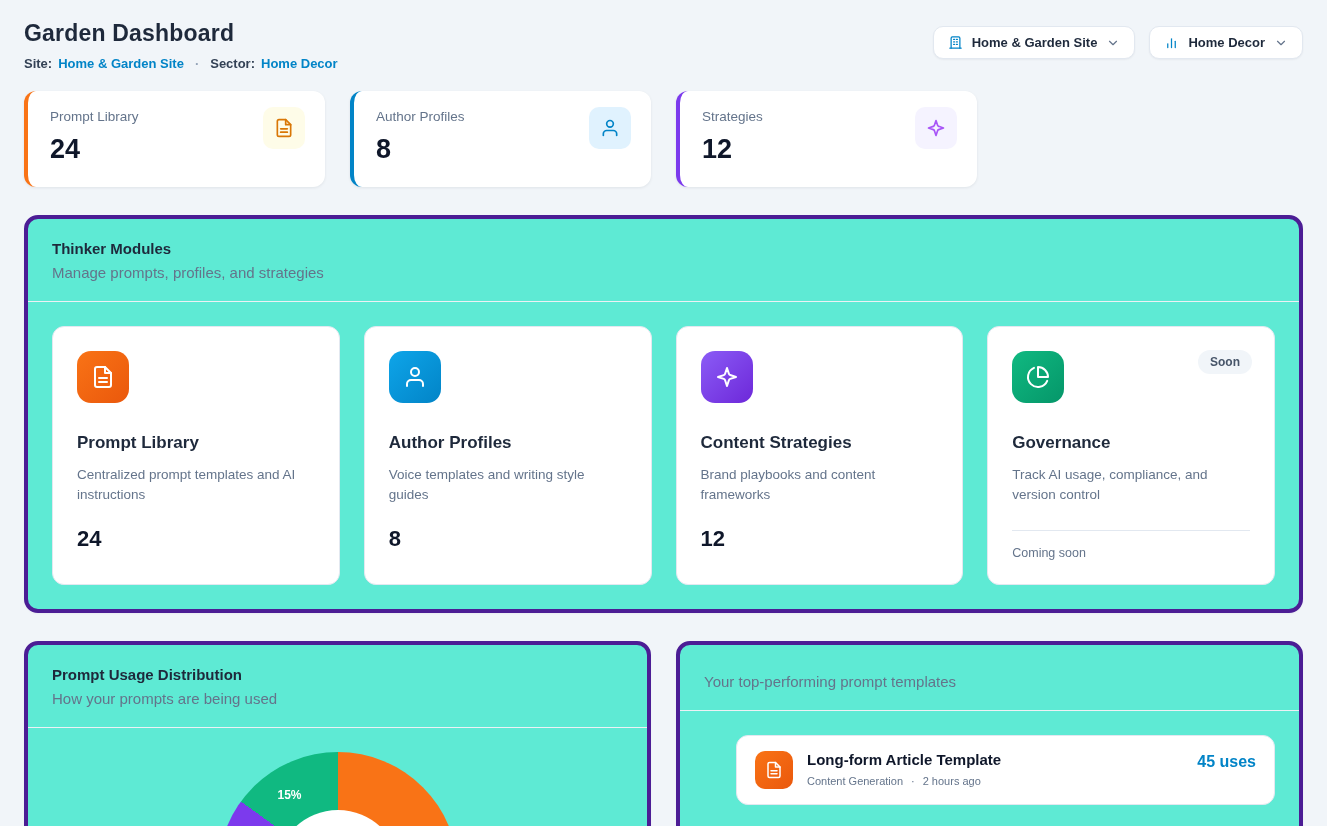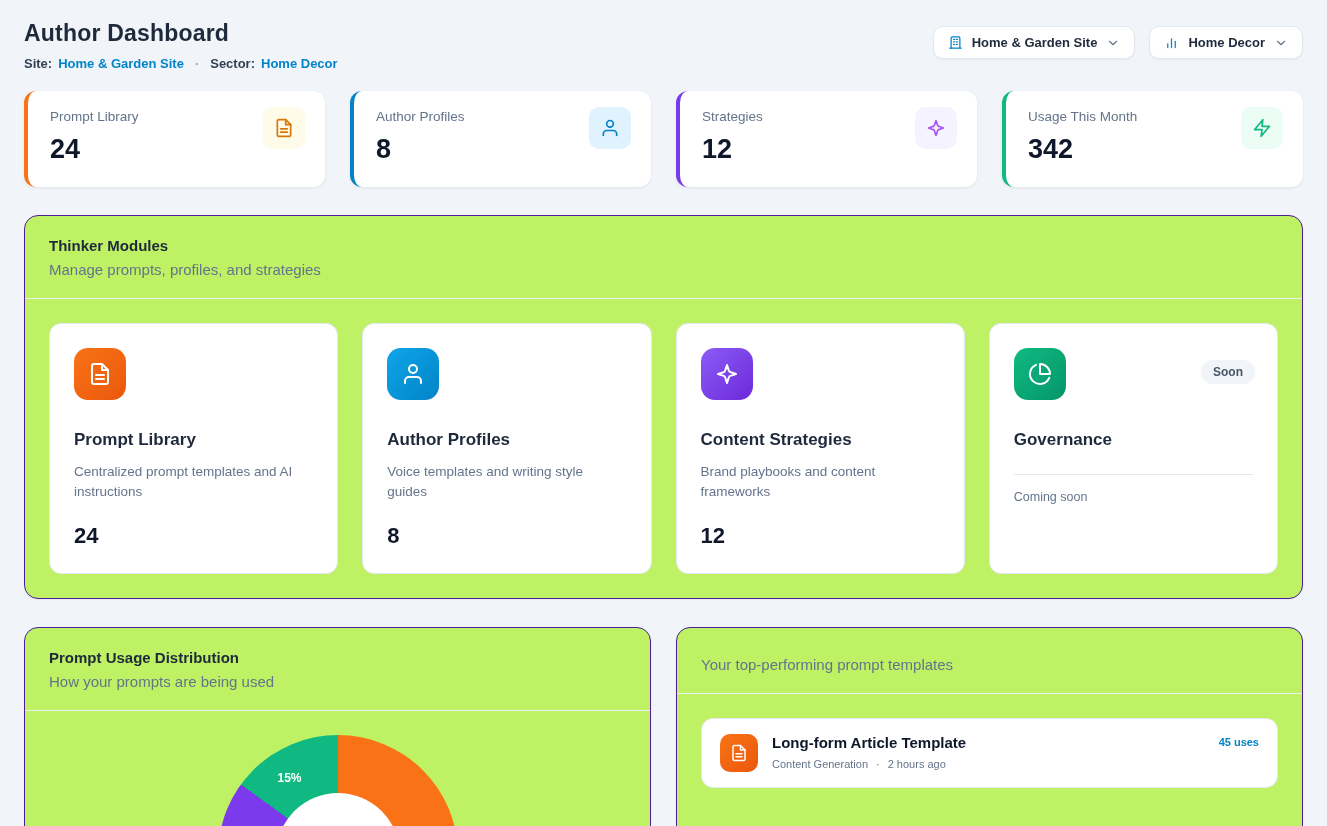--- a/index.html
+++ b/index.html
@@ -42,21 +42,21 @@
   .stat-value { font-size:27px; font-weight:800; color:#0f172a; margin-top:10px; }
   .stat-icon {
     position:absolute; top:16px; right:20px; width:42px; height:42px;
     border-radius:10px; background:var(--iconbg); color:var(--iconfg);
     display:flex; align-items:center; justify-content:center;
   }
   .stat-icon svg { width:20px; height:20px; }
 
   
   .panel {
-    background:#bef264; border:1px solid #4c1d95; border-radius:14px;
+    background:#5eead4; border:4px solid #4c1d95; border-radius:14px;
     box-shadow:0 1px 2px rgba(15,23,42,.04); margin-top:28px; overflow:hidden;
   }
   .panel-header { padding:21px 24px 20px; border-bottom:1px solid #edf1f5; }
   .panel-title { font-size:15px; font-weight:700; color:#1e293b; }
   .panel-sub { font-size:15px; color:#64748b; margin-top:7px; }
 
   
   .modules { display:grid; grid-template-columns:repeat(4,1fr); gap:24px; padding:24px; }
   .module-card {
     border:1px solid #e2e8f0; border-radius:12px; padding:24px;
@@ -65,56 +65,56 @@
   .module-icon {
     width:52px; height:52px; border-radius:14px; color:#fff;
     background:linear-gradient(135deg, var(--from), var(--to));
     display:flex; align-items:center; justify-content:center;
   }
   .module-icon svg { width:24px; height:24px; }
   .module-title { margin-top:30px; font-size:17px; font-weight:700; color:#1e293b; }
   .module-desc { margin-top:12px; font-size:13.5px; color:#64748b; line-height:1.5; }
   .module-count { margin-top:20px; font-size:22px; font-weight:800; color:#0f172a; }
   .soon-badge {
-    position:absolute; top:36px; right:22px; background:#f1f5f9; color:#475569;
+    position:absolute; top:23px; right:22px; background:#f1f5f9; color:#475569;
     font-size:12px; font-weight:600; padding:5px 12px; border-radius:999px;
   }
   .module-divider { border:none; border-top:1px solid #e2e8f0; margin-top:24px; }
   .coming-soon { margin-top:15px; font-size:12.5px; color:#64748b; }
 
   
   .bottom { display:grid; grid-template-columns:1fr 1fr; gap:25px; margin-top:28px; }
   .chart-body { position:relative; height:170px; display:flex; justify-content:center; padding-top:24px; }
   .donut { width:240px; height:240px; border-radius:50%; position:relative; background:#e2e8f0; }
   .donut-hole { position:absolute; inset:58px; background:#fff; border-radius:50%; }
   .donut-label { position:absolute; left:60px; top:36px; color:#fff; font-size:12px; font-weight:700; }
 
   .prompt-list { padding:24px; }
   .prompt-item {
     border:1px solid #e2e8f0; border-radius:12px; padding:15px 18px;
-    display:flex; gap:14px; align-items:flex-start; background:#fff; cursor:pointer;
+    display:flex; gap:14px; align-items:flex-start; background:#fff; cursor:pointer;margin-left:32px;
   }
   .prompt-icon {
     width:38px; height:38px; border-radius:10px; color:#fff; flex:none;
     background:linear-gradient(135deg,#f97316,#ea580c);
     display:flex; align-items:center; justify-content:center;
   }
   .prompt-icon svg { width:18px; height:18px; }
   .prompt-title { font-size:15px; font-weight:700; color:#0f172a; }
   .prompt-meta { margin-top:7px; font-size:11px; color:#64748b; display:flex; gap:8px; align-items:center; }
-  .prompt-uses { margin-left:auto; color:#0284c7; font-size:11px; font-weight:700; padding-top:2px; }
+  .prompt-uses { margin-left:auto; color:#0284c7; font-size:16px; font-weight:700; padding-top:2px; }
 </style>
 </head>
 <body>
 
 <div class="page">
 
   <div class="header">
     <div>
-      <div class="page-title">Author Dashboard</div>
+      <div class="page-title">Garden Dashboard</div>
       <div class="meta">
         <span class="meta-label">Site:</span>
         <span class="meta-link">Home &amp; Garden Site</span>
         <span class="meta-dot">·</span>
         <span class="meta-label">Sector:</span>
         <span class="meta-link">Home Decor</span>
       </div>
     </div>
     <div class="selectors">
       <div class="selector">
@@ -175,29 +175,20 @@
     </div>
     <div class="stat-card" style="--accent: #7c3aed; --iconbg: #f5f3ff; --iconfg: #a855f7;">
       <div class="stat-label">Strategies</div>
       <div class="stat-value">12</div>
       <div class="stat-icon">
         <svg viewBox="0 0 24 24" fill="none" stroke="currentColor" stroke-width="2" stroke-linejoin="round">
             <path d="M12 3l1.9 5.7a2 2 0 0 0 1.3 1.3L21 12l-5.8 1.9a2 2 0 0 0-1.3 1.3L12 21l-1.9-5.8a2 2 0 0 0-1.3-1.3L3 12l5.8-1.9a2 2 0 0 0 1.3-1.3z"></path>
           </svg>
       </div>
     </div>
-    <div class="stat-card" style="--accent: #10b981; --iconbg: #ecfdf5; --iconfg: #10b981;">
-      <div class="stat-label">Usage This Month</div>
-      <div class="stat-value">342</div>
-      <div class="stat-icon">
-        <svg viewBox="0 0 24 24" fill="none" stroke="currentColor" stroke-width="2" stroke-linejoin="round">
-            <polygon points="13 2 3 14 12 14 11 22 21 10 12 10 13 2"></polygon>
-          </svg>
-      </div>
-    </div>
   </div>
 
   <div class="panel">
     <div class="panel-header">
       <div class="panel-title">Thinker Modules</div>
       <div class="panel-sub">Manage prompts, profiles, and strategies</div>
     </div>
     <div class="modules">
 
       <div class="module-card" style="--from: #f97316; --to: #ea580c;">
@@ -239,20 +230,21 @@
 
       <div class="module-card" style="--from: #10b981; --to: #059669;">
         <span class="soon-badge">Soon</span>
         <div class="module-icon">
           <svg viewBox="0 0 24 24" fill="none" stroke="currentColor" stroke-width="2" stroke-linecap="round" stroke-linejoin="round">
               <path d="M21.21 15.89A10 10 0 1 1 8 2.83"></path>
               <path d="M22 12A10 10 0 0 0 12 2v10z"></path>
             </svg>
         </div>
         <div class="module-title">Governance</div>
+        <div class="module-desc">Track AI usage, compliance, and version control</div>
         <hr class="module-divider">
         <div class="coming-soon">Coming soon</div>
       </div>
 
     </div>
   </div>
 
   <div class="bottom">
 
     <div class="panel" style="margin-top:0;">

